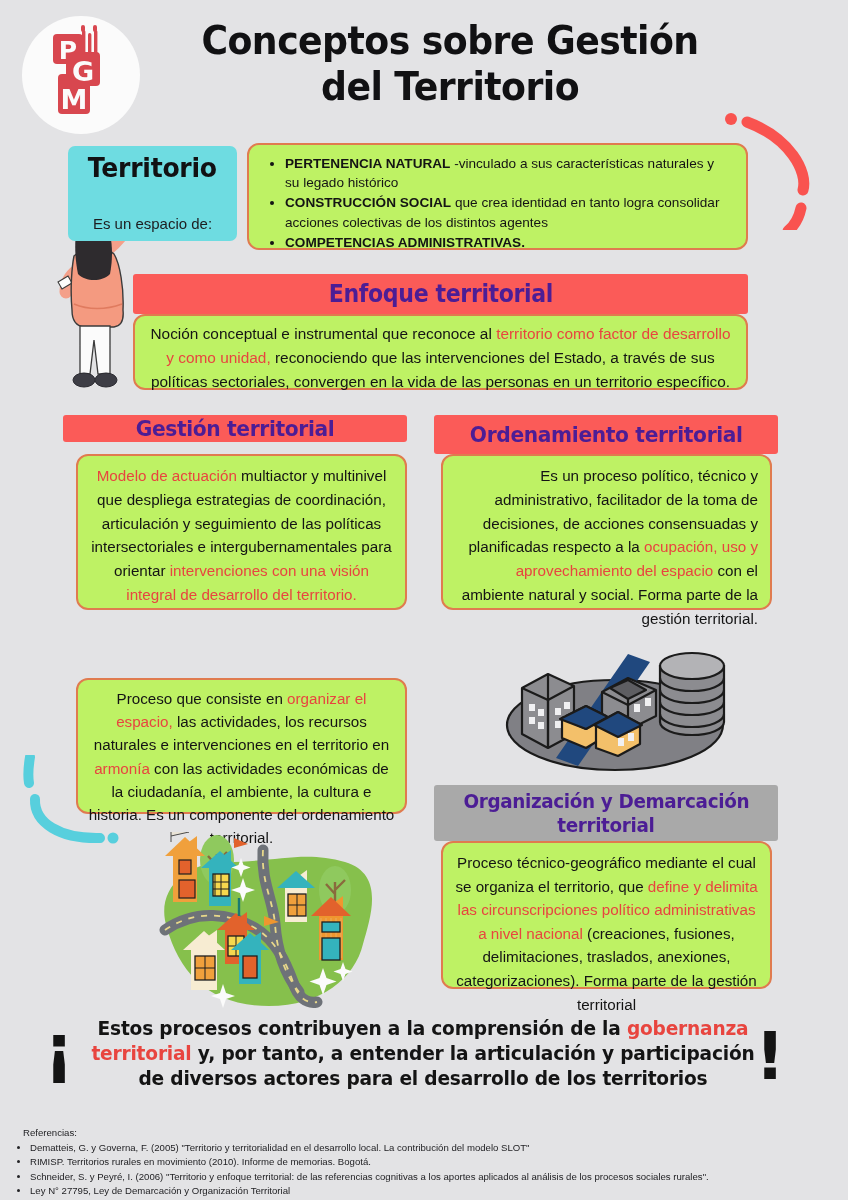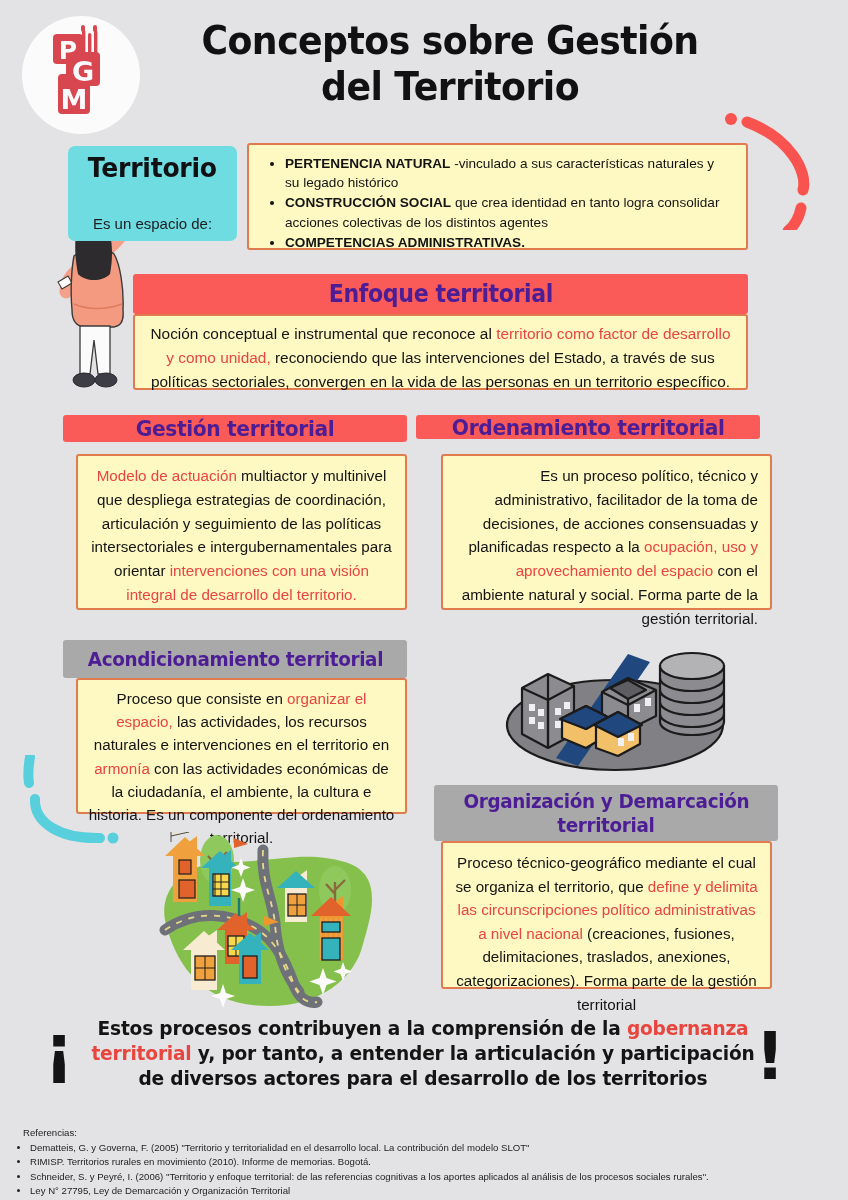--- a/index.html
+++ b/index.html
@@ -55,23 +55,23 @@
     font-weight:bold;color:#4c1d95;text-align:center;
     display:flex;align-items:center;justify-content:center;
     letter-spacing:-0.4px;
     border-radius:3px;
   }
   .hdr.red{background:#fb5b58;}
   .hdr.gray{background:#a9a9a9;}
   .hdr span{display:block;transform:scaleX(0.92);}
 
   .body-box{
-    background:#fef9c3;
+    background:#bef264;
     border:2px solid #e07b4f;
-    border-radius:3px;
+    border-radius:12px;
     box-sizing:border-box;
     color:#141414;
   }
   .body-box p{margin:0;}
   .hl{color:#e8453f;}
 
   
   .bullets{
     left:247px;top:143px;width:501px;height:107px;
     padding:9px 14px 8px 14px;
@@ -89,21 +89,21 @@
   }
 
   
   .ges-hdr{left:63px;top:415px;width:344px;height:27px;font-size:22px;}
   .ges-body{
     left:76px;top:454px;width:331px;height:156px;
     padding:8px 12px;text-align:center;font-size:15.2px;line-height:23.8px;
   }
 
   
-  .ord-hdr{left:416px;top:415px;width:344px;height:24px;font-size:22px;}
+  .ord-hdr{left:434px;top:415px;width:344px;height:39px;font-size:22px;}
   .ord-body{
     left:441px;top:454px;width:331px;height:156px;
     padding:8px 12px;text-align:right;font-size:15.2px;line-height:23.8px;
   }
 
   
   .aco-hdr{left:63px;top:640px;width:344px;height:38px;font-size:20px;}
   .aco-body{
     left:76px;top:678px;width:331px;height:136px;
     padding:7px 10px;text-align:center;font-size:15.2px;line-height:23.2px;
@@ -238,23 +238,20 @@
     <p><span class="hl">Modelo de actuación</span><span> multiactor y multinivel que despliega estrategias de coordinación, articulación y seguimiento de las políticas intersectoriales e intergubernamentales para orientar </span><span class="hl">intervenciones con una visión integral de desarrollo del territorio.</span></p>
   </div>
 
   <div class="abs hdr red ord-hdr">
     <span>Ordenamiento territorial</span>
   </div>
   <div class="abs body-box ord-body">
     <p><span>Es un proceso político, técnico y administrativo, facilitador de la toma de decisiones, de acciones consensuadas y planificadas respecto a la </span><span class="hl">ocupación, uso y aprovechamiento del espacio</span><span> con el ambiente natural y social. Forma parte de la gestión territorial.</span></p>
   </div>
 
-  <div class="abs hdr gray aco-hdr">
-    <span>Acondicionamiento territorial</span>
-  </div>
   <div class="abs body-box aco-body">
     <p><span>Proceso que consiste en </span><span class="hl">organizar el espacio,</span><span> las actividades, los recursos naturales e intervenciones en el territorio en </span><span class="hl">armonía</span><span> con las actividades económicas de la ciudadanía, el ambiente, la cultura e historia. Es un componente del ordenamiento territorial.</span></p>
   </div>
 
   <svg class="abs" style="left:500px;top:630px;width:230px;height:150px;" viewBox="0 0 230 150">
     <ellipse cx="115" cy="95" rx="108" ry="45" fill="#808085" stroke="#1b1b1b" stroke-width="2.2"></ellipse>
 
     <path d="M56 128 L128 24 L150 32 L78 136 Z" fill="#20487e"></path>
 
     <g stroke="#1b1b1b" stroke-width="2.2" stroke-linejoin="round">

